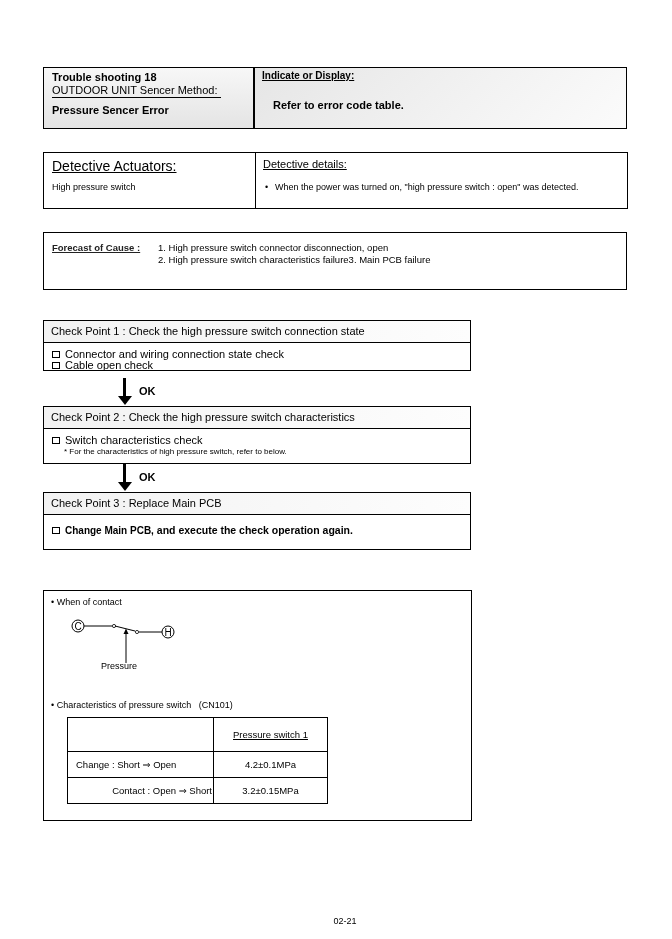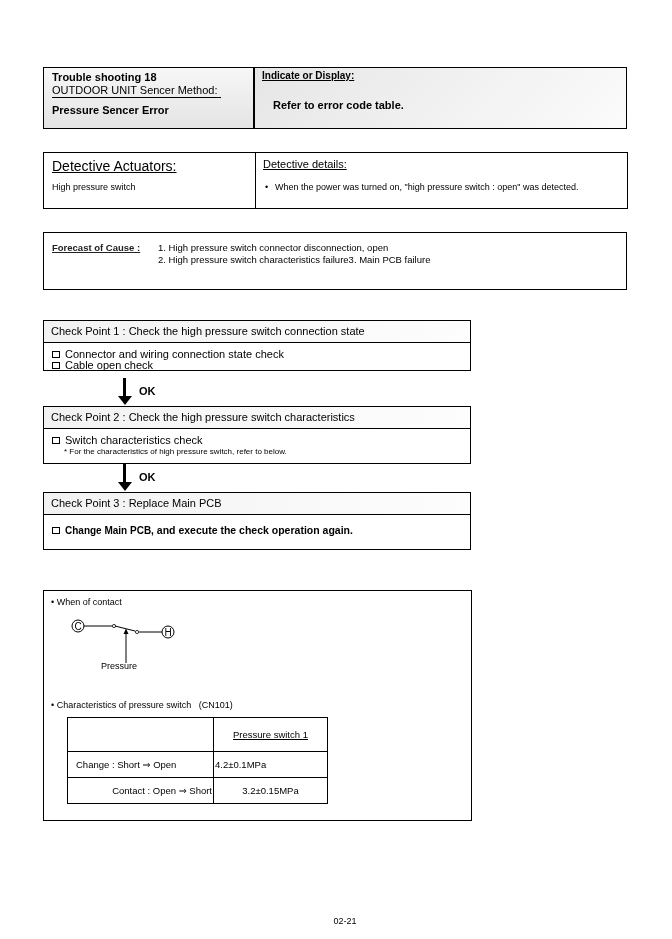--- a/index.html
+++ b/index.html
@@ -124,21 +124,21 @@
   <div class="abs" style="left:7px;top:109px;font-size:9px;white-space:pre;">• Characteristics of pressure switch   (CN101)</div>
 
   <table class="ch abs" style="left:23px;top:126px;">
     <tbody>
         <tr>
       <td style="width:143px;height:31px;"></td>
       <td style="width:111px;height:31px;text-align:center;text-decoration:underline;">Pressure switch 1</td>
     </tr>
     <tr>
       <td style="height:23px;padding-left:8px;">Change : Short ⇒ Open</td>
-      <td style="text-align:left;">4.2±0.1MPa</td>
+      <td style="text-align:center;">4.2±0.1MPa</td>
     </tr>
     <tr>
       <td style="height:23px;padding-left:8px;text-align:right;">Contact : Open ⇒ Short</td>
       <td style="text-align:center;">3.2±0.15MPa</td>
     </tr>
   </tbody>
     </table>
 </div>
 
 <div class="abs" style="left:0;width:672px;top:916px;text-align:center;font-size:9px;padding-left:18px;">02-21</div>

